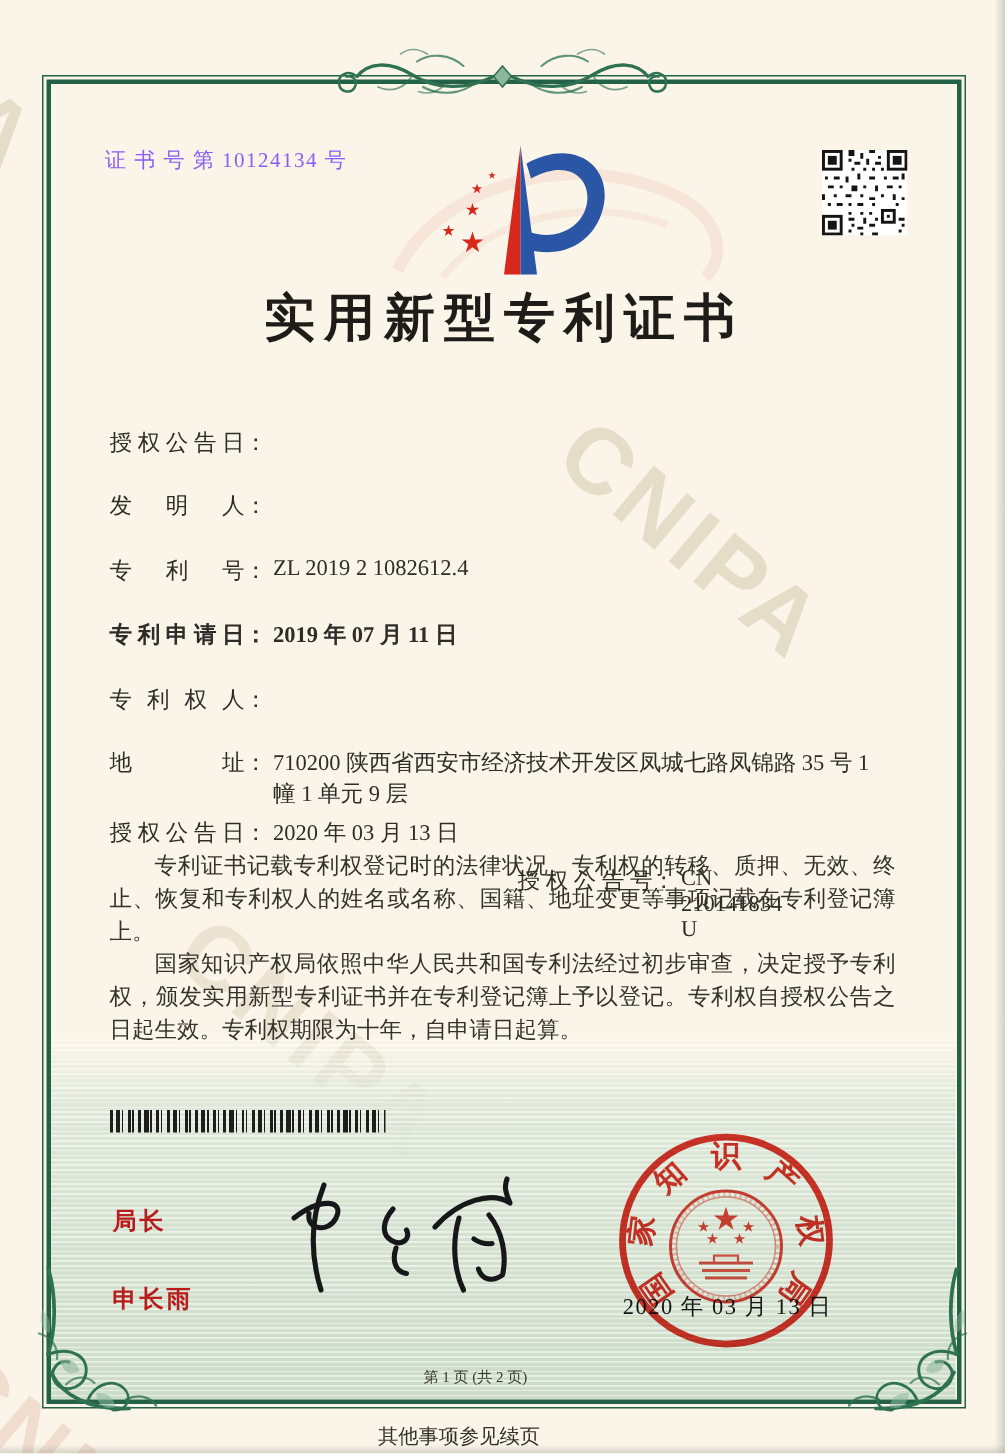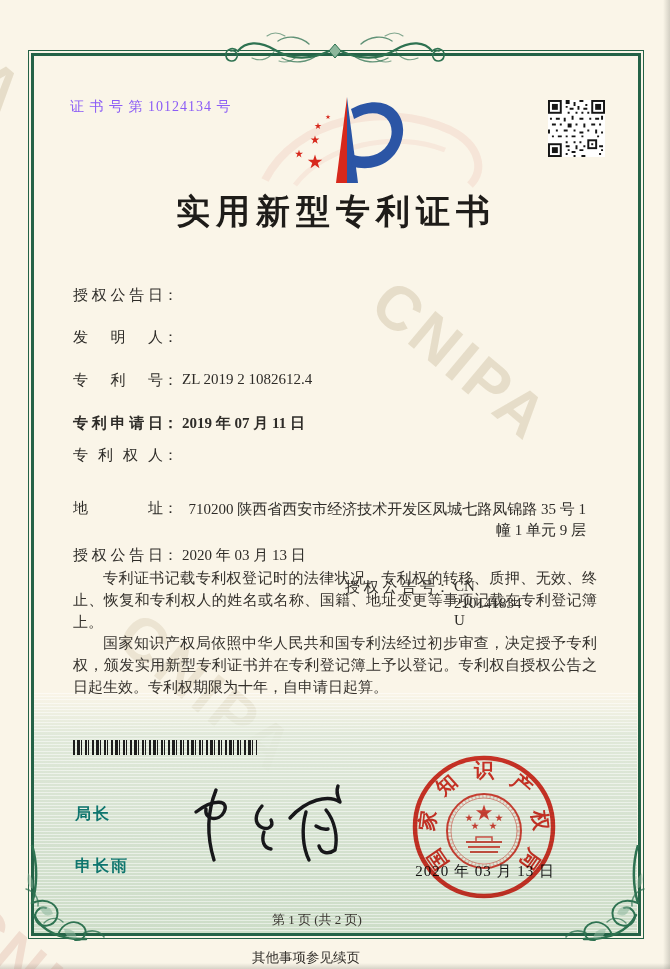--- a/index.html
+++ b/index.html
@@ -22,37 +22,37 @@
       linear-gradient(180deg, rgba(221,231,216,0) 0%, rgba(219,230,214,.85) 18%, #d4e1cf 60%, #cdddc8 100%);}
   
   .cert-no{left:70px;top:98px;font-size:14px;letter-spacing:1px;color:#8b5cf6;}
   .title{left:36px;top:189px;width:600px;text-align:center;font-size:34px;font-weight:700;
          letter-spacing:6px;color:#1e1c19;}
   .fields{left:73px;top:280px;width:530px;font-size:15px;z-index:3;}
   .frow{position:absolute;left:0;display:flex;align-items:flex-start;}
   .f-label{display:inline-block;width:90px;text-align:justify;text-align-last:justify;white-space:nowrap;flex:none;}
   .f-colon{flex:none;}
   .f-value{margin-left:4px;}
-  .addr .f-value{width:404px;line-height:21px;text-align:right;}
+  .addr .f-value{width:404px;line-height:21px;}
   .pair2{position:absolute;left:272px;top:0;display:flex;margin-top:32px;}
   .paras{left:73px;top:568px;width:524px;font-size:15px;line-height:21.8px;
          text-align:justify;z-index:3;color:#34312c;}
   .paras p{margin:0;text-indent:2em;}
   .barcode{left:73px;top:740px;width:184px;height:15px;z-index:3;
     background-image:repeating-linear-gradient(90deg,
       #1d1d1d 0 2px, rgba(0,0,0,0) 2px 4px,
       #1d1d1d 4px 7px, rgba(0,0,0,0) 7px 8px,
       #1d1d1d 8px 9px, rgba(0,0,0,0) 9px 12px,
       #1d1d1d 12px 14px, rgba(0,0,0,0) 14px 15px,
       #1d1d1d 15px 16px, rgba(0,0,0,0) 16px 19px);}
   .signer{font-family:"Liberation Sans","DejaVu Sans",sans-serif;font-weight:600;
-          font-size:16px;letter-spacing:2px;color:#0f766e;z-index:3;}
+          font-size:16px;letter-spacing:2px;color:#b91c1c;z-index:3;}
   .seal-date{left:410px;top:862px;width:150px;text-align:center;font-size:15px;
              color:#141414;letter-spacing:1px;z-index:4;}
-  .page-ind{left:17px;top:911px;width:600px;text-align:center;font-size:13px;color:#3a3631;z-index:3;}
+  .page-ind{left:17px;top:911px;width:600px;text-align:center;font-size:10px;color:#3a3631;z-index:3;}
   .cont-note{left:0;top:949px;width:612px;text-align:center;font-size:13.5px;color:#33302b;z-index:3;}
   .seal{left:410px;top:753px;z-index:5;mix-blend-mode:multiply;opacity:.95;}
   .sig{left:178px;top:782px;z-index:3;}
   .ornament{z-index:3;}
   .edge-r{position:absolute;right:0;top:0;bottom:0;width:7px;z-index:6;
           background:linear-gradient(90deg, rgba(0,0,0,0), rgba(122,122,112,.30));}
   .edge-b{position:absolute;left:0;right:0;bottom:0;height:6px;z-index:6;
           background:linear-gradient(180deg, rgba(0,0,0,0), rgba(122,122,112,.28));}
   svg text{font-family:"Liberation Serif","DejaVu Serif",serif;}
 </style>
@@ -174,21 +174,21 @@
     <div class="frow" style="top:91px;">
       <span class="f-label">专利号</span>
         <span class="f-colon">：</span>
       <span class="f-value">ZL 2019 2 1082612.4</span>
     </div>
     <div class="frow" style="top:134px;font-weight:bold;">
       <span class="f-label">专利申请日</span>
         <span class="f-colon">：</span>
       <span class="f-value">2019 年 07 月 11 日</span>
     </div>
-    <div class="frow" style="top:166px;">
+    <div class="frow" style="top:177px;">
       <span class="f-label">专利权人</span>
         <span class="f-colon">：</span>
     </div>
     <div class="frow addr" style="top:219px;">
       <span class="f-label">地址</span>
         <span class="f-colon">：</span>
       <span class="f-value">710200 陕西省西安市经济技术开发区凤城七路凤锦路 35 号 1 幢 1 单元 9 层</span>
     </div>
     <div class="frow" style="top:266px;">
       <span class="f-label">授权公告日</span>

